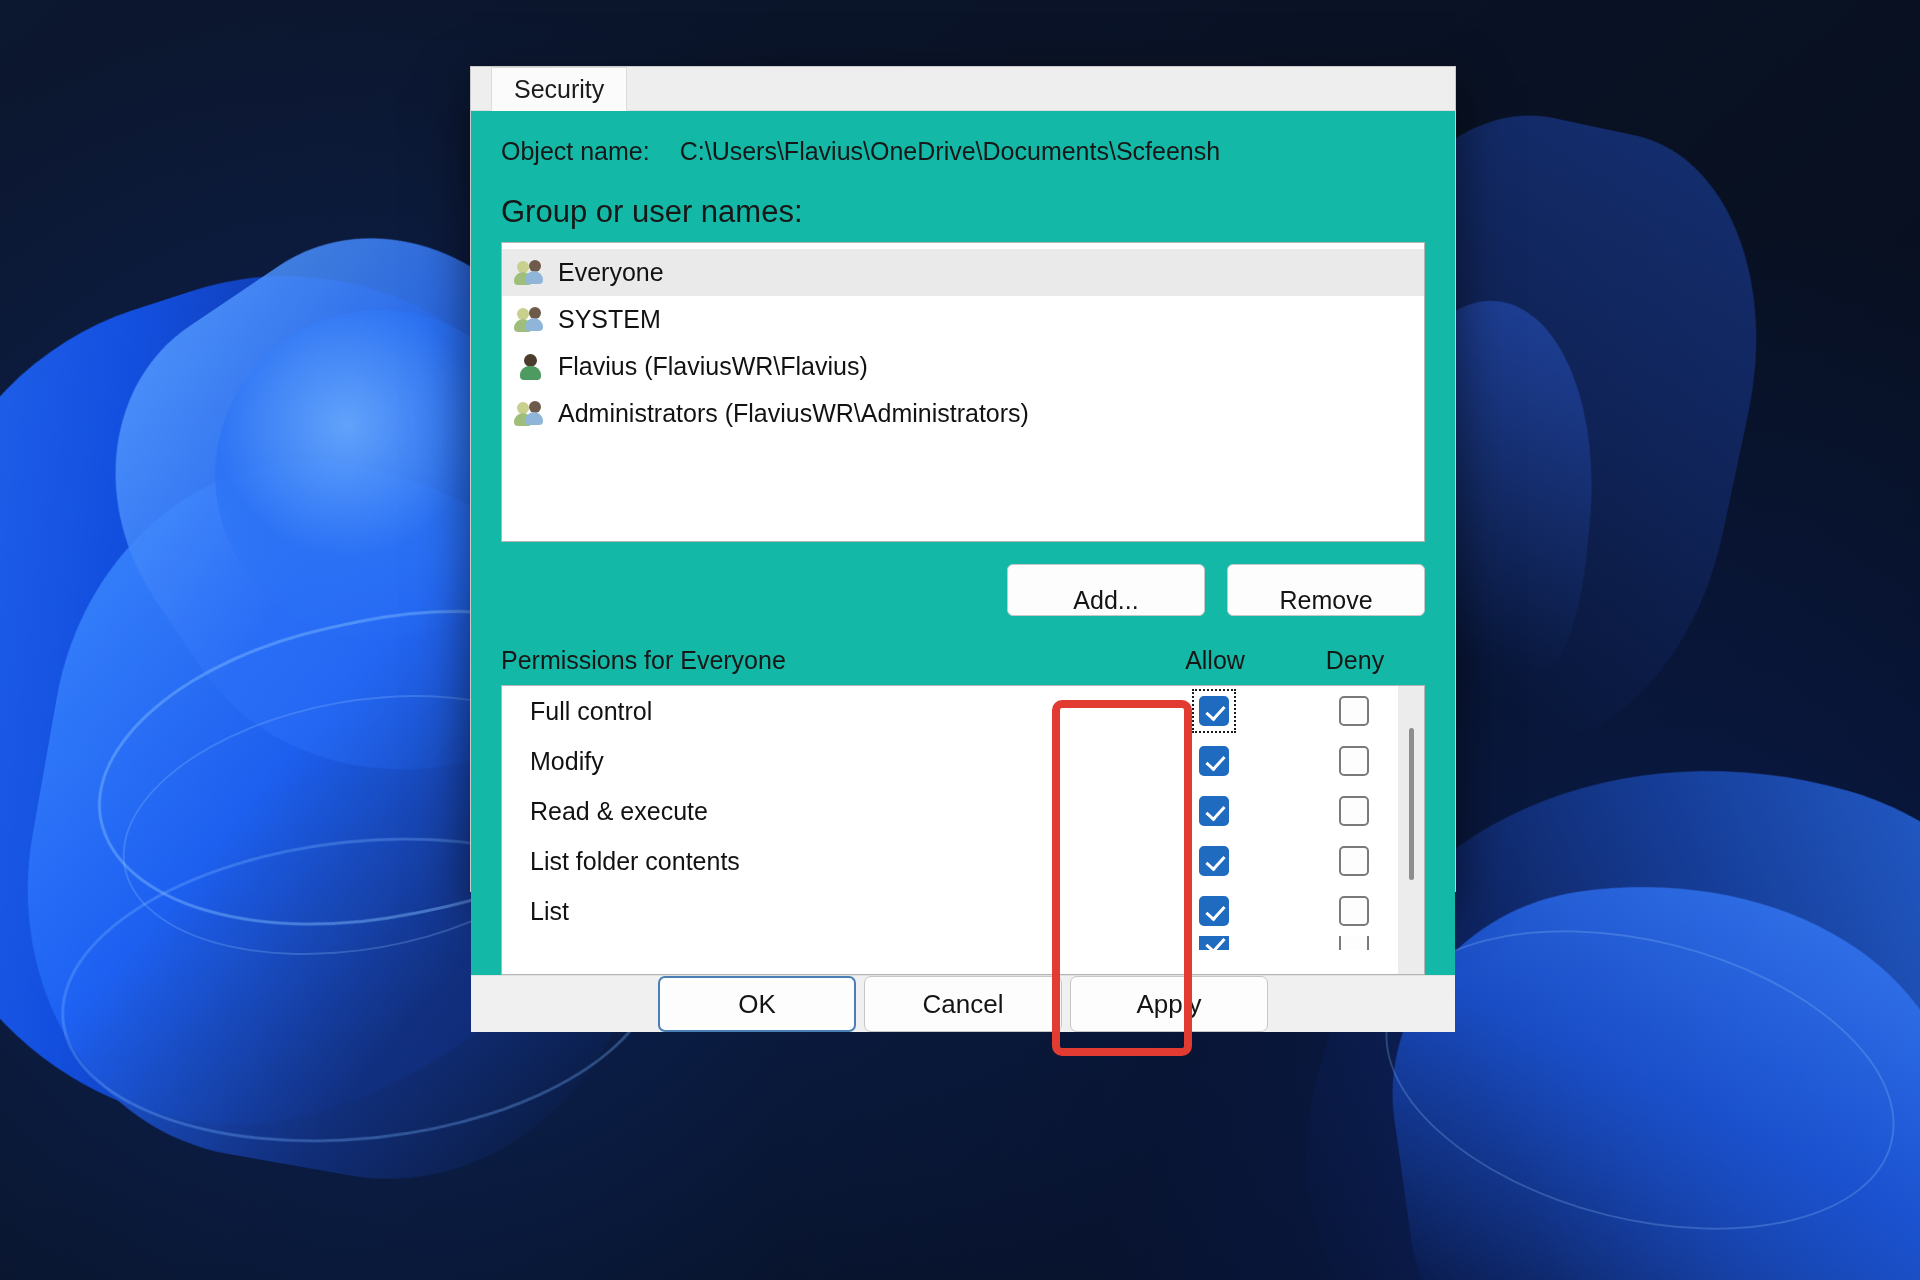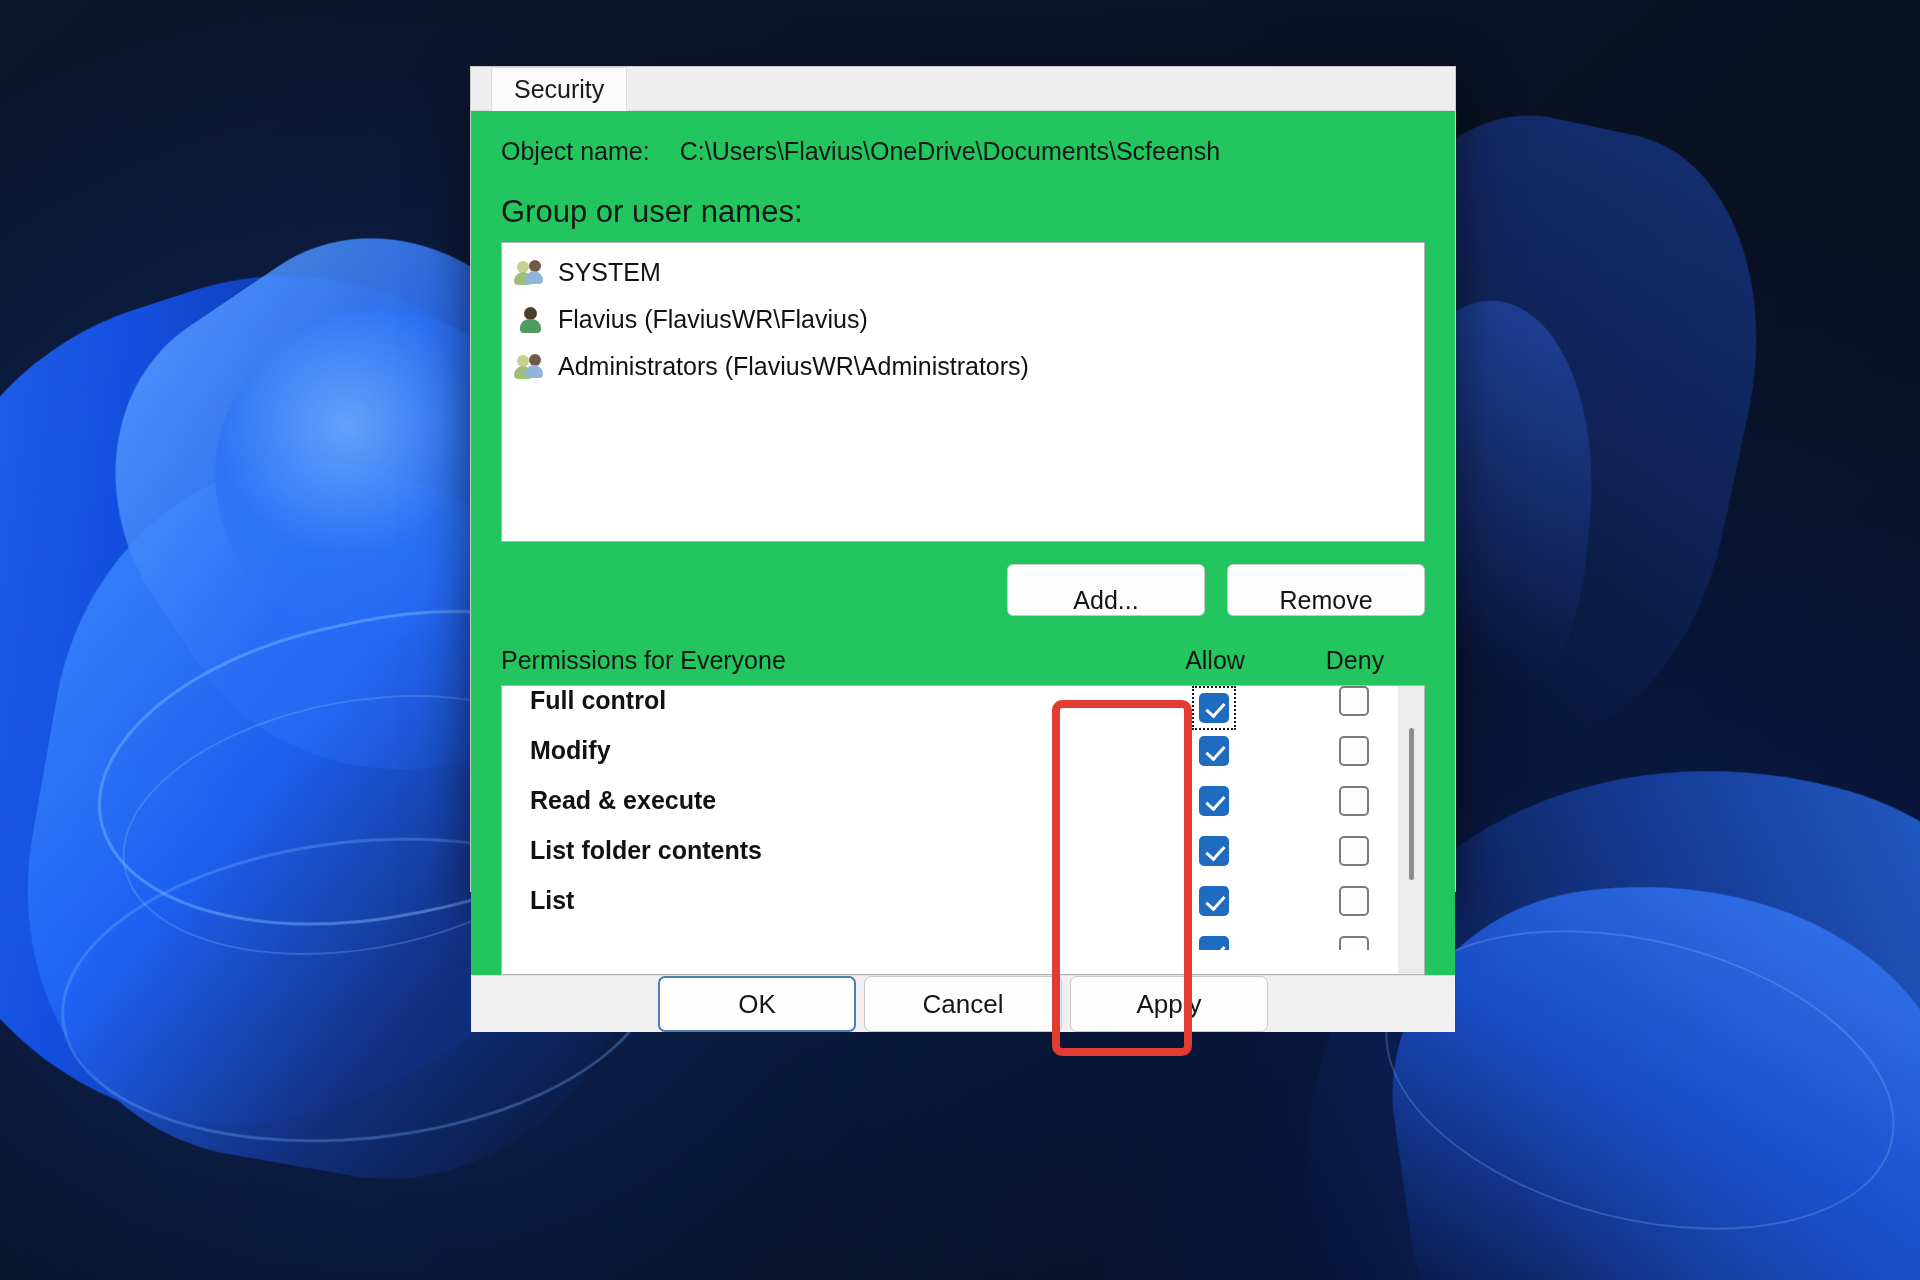--- a/index.html
+++ b/index.html
@@ -145,21 +145,21 @@
   }
   .tab.active {
     background: #fbfbfb;
     border: 1px solid #dcdcdc;
     border-bottom: 1px solid #fbfbfb;
     margin-bottom: -1px;
   }
 
   #body {
     flex: 1;
-    background: #22c55e;
+    background: #14b8a6;
     padding: 26px 30px 0 30px;
     display: flex;
     flex-direction: column;
   }
 
   .row-objname {
     display: flex;
     align-items: baseline;
     gap: 30px;
     margin-bottom: 28px;
@@ -247,25 +247,24 @@
   
   #permlist {
     height: 290px;
     background: #ffffff;
     border: 1px solid #b4b4b4;
     position: relative;
     overflow: hidden;
   }
   .perm-row {
     display: flex;
-    align-items: flex-start;
+    align-items: center;
     height: 50px;
     font-size: 25px;
     color: #121212;
-    font-weight: bold;
   }
   .perm-name { flex: 1; padding-left: 28px; }
   .perm-cell { width: 140px; display: flex; align-items: center; justify-content: center; }
   .scroll-gutter {
     position: absolute;
     right: 0; top: 0; bottom: 0;
     width: 26px;
     background: #ececec;
   }
   .scroll-thumb {
@@ -372,20 +371,29 @@
 
     <div class="row-objname">
       <span class="label">Object name:</span>
       <span class="objpath">C:\Users\Flavius\OneDrive\Documents\Scfeensh</span>
     </div>
 
     <div class="section-label">Group or user names:</div>
 
     <div id="grouplist">
 
+      <div class="group-row selected">
+        <span class="icon-users">
+          <span class="ppl head u-back-h" style="left:1px;top:3px;background:#c9cf8e;"></span>
+          <span class="ppl torso" style="left:-2px;top:14px;background:#9fbe7c;"></span>
+          <span class="ppl head" style="left:13px;top:2px;background:#6d5a4a;"></span>
+          <span class="ppl torso" style="left:9px;top:13px;background:#8fb6d8;"></span>
+        </span>
+        <span>Everyone</span>
+      </div>
 
       <div class="group-row">
         <span class="icon-users">
           <span class="ppl head" style="left:1px;top:3px;background:#c9cf8e;"></span>
           <span class="ppl torso" style="left:-2px;top:14px;background:#9fbe7c;"></span>
           <span class="ppl head" style="left:13px;top:2px;background:#6d5a4a;"></span>
           <span class="ppl torso" style="left:9px;top:13px;background:#8fb6d8;"></span>
         </span>
         <span>SYSTEM</span>
       </div>

